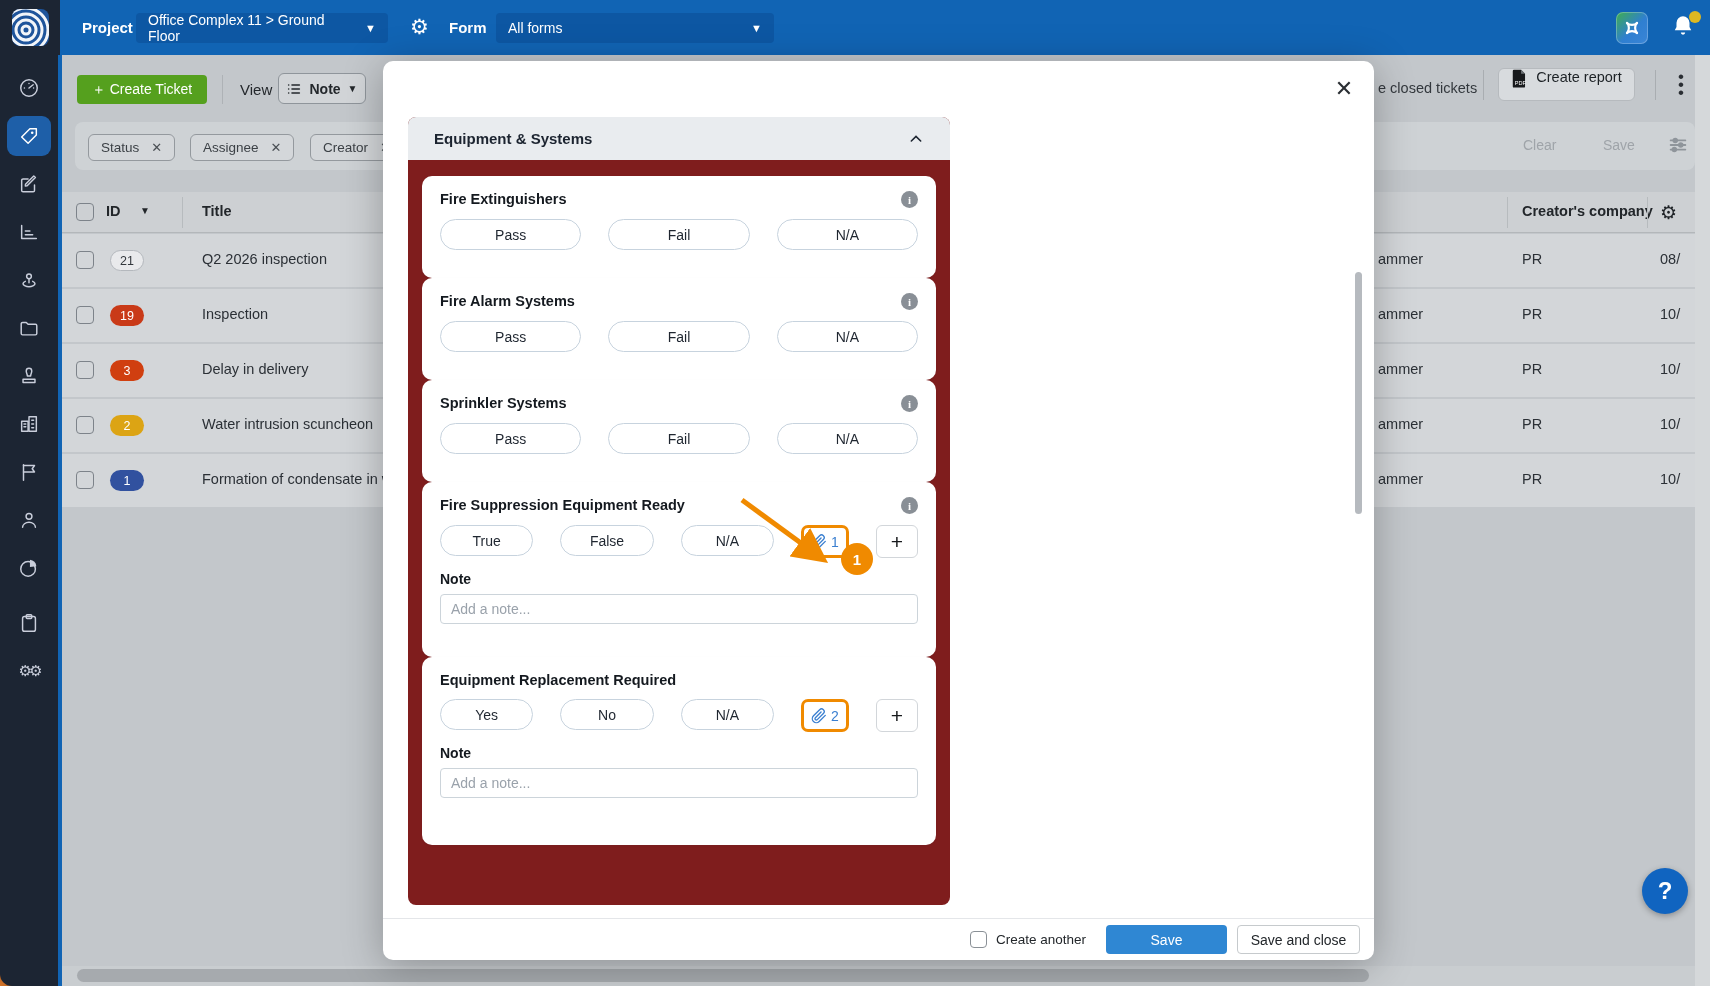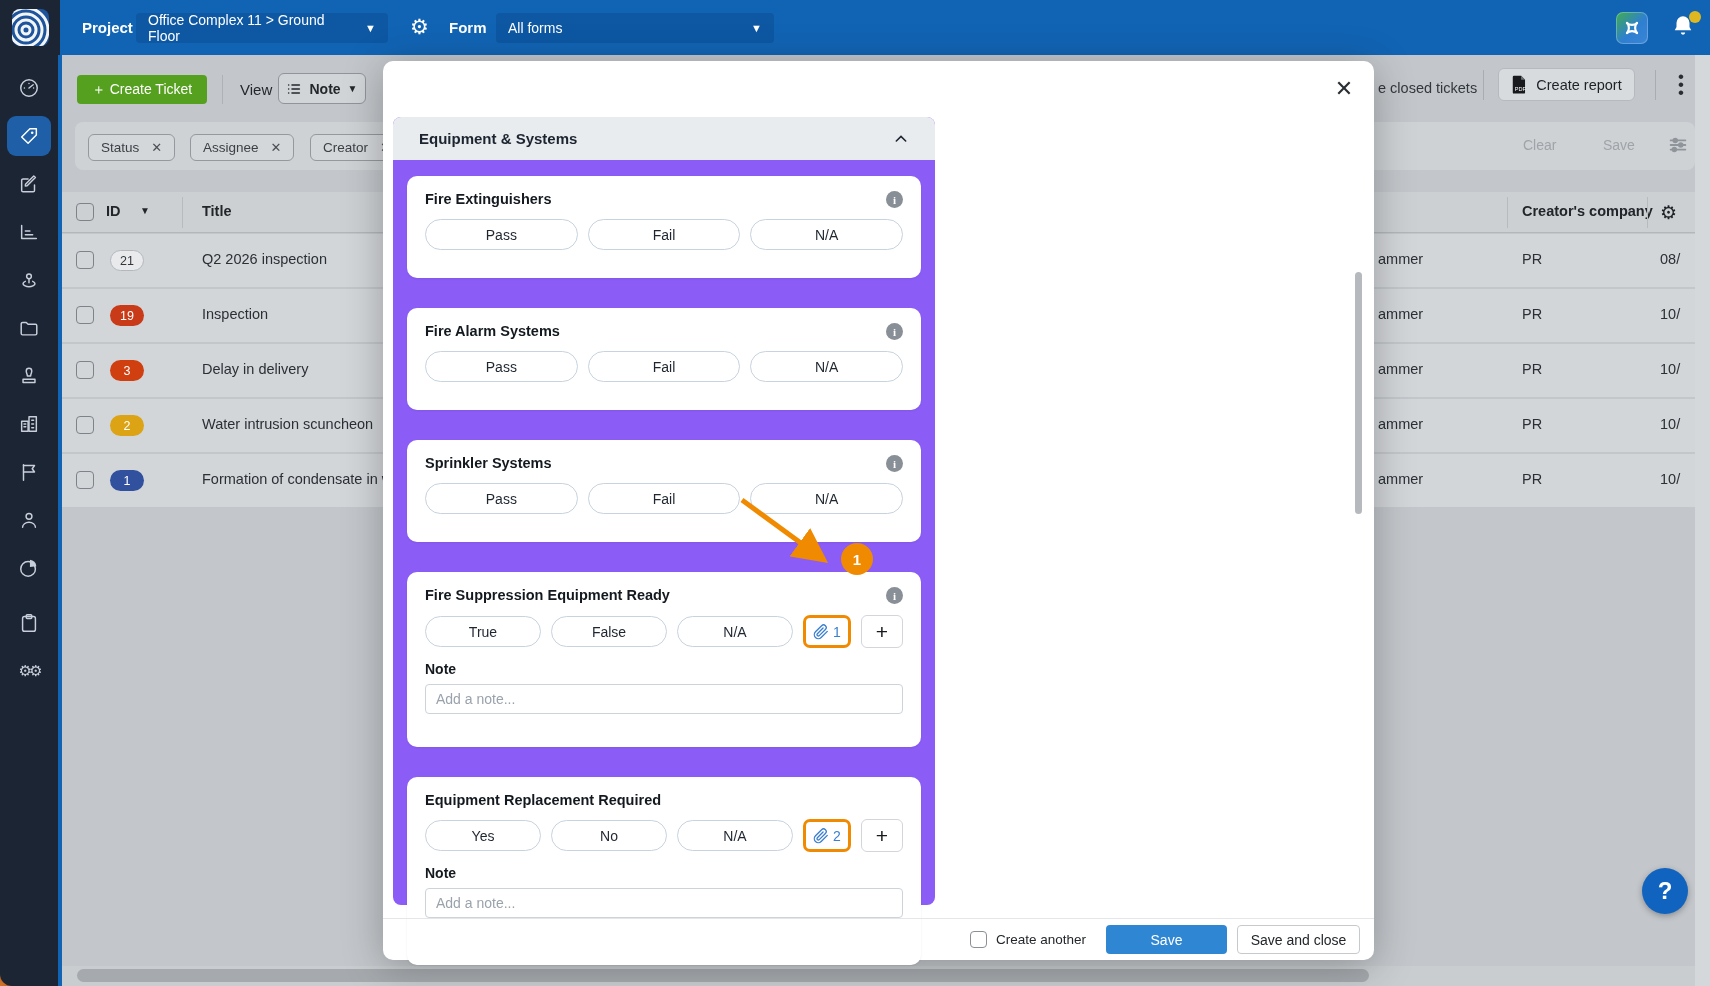--- a/index.html
+++ b/index.html
@@ -37,21 +37,21 @@
   #filter-bar { position:absolute; left:13px; top:67px; width:1620px; height:48px; background:#ced2d5; border-radius:8px; }
   .chip { position:absolute; top:12px; height:27px; background:#d4d7da; border:1px solid #94999e; border-radius:6px; display:flex; align-items:center; gap:12px; padding:0 12px; font-size:13.5px; color:#3c4146; cursor:pointer; }
   .chip .x { font-size:13px; color:#4a4f54; }
   #filter-clear { position:absolute; left:1448px; top:15px; font-size:14px; color:#9fa4a9; cursor:pointer; }
   #filter-save  { position:absolute; left:1528px; top:15px; font-size:14px; color:#9fa4a9; cursor:pointer; }
   #filter-sliders { position:absolute; left:1592px; top:12px; cursor:pointer; }
 
   
   #closed-tickets-frag { position:absolute; left:1316px; top:25px; font-size:14.5px; color:#33383d; }
   #tr-div1 { position:absolute; left:1421px; top:15px; width:1px; height:30px; background:#a9adb1; }
-  #create-report { position:absolute; left:1436px; top:13px; width:137px; height:33px; background:#d8dbde; border:1px solid #b6babe; border-radius:6px; display:flex; align-items:center; justify-content:center; gap:8px; font-size:14.5px; color:#1d2226; cursor:pointer; }
+  #create-report { position:absolute; left:1436px; top:13px; width:137px; height:33px; background:#d8dbde; border:1px solid #b6babe; border-radius:6px; display:flex; justify-content:center; gap:8px; font-size:14.5px; color:#1d2226; cursor:pointer; }
   #tr-div2 { position:absolute; left:1593px; top:15px; width:1px; height:30px; background:#a9adb1; }
   #kebab { position:absolute; left:1612px; top:18px; font-size:17px; color:#2a2e33; letter-spacing:0; line-height:8px; cursor:pointer; text-align:center; width:14px; }
 
   
   #table-header { position:absolute; left:0px; top:137px; width:1633px; height:41px; background:#cdd0d3; border-bottom:1px solid #b3b7ba; }
   .cbx { width:18px; height:18px; border:1.6px solid #7d838a; border-radius:4px; background:transparent; cursor:pointer; }
   #th-cbx { position:absolute; left:14px; top:11px; }
   #th-id { position:absolute; left:44px; top:11px; font-weight:bold; font-size:14.5px; color:#22262a; }
   #th-id-caret { position:absolute; left:78px; top:13px; font-size:10px; color:#22262a; cursor:pointer; }
   #th-div1 { position:absolute; left:120px; top:5px; width:1px; height:31px; background:#b7bbbe; }
@@ -70,30 +70,30 @@
 
   
   #hscroll-track { position:absolute; left:0; top:911px; width:1633px; height:20px; background:#c9cdd0; }
   #hscroll-thumb { position:absolute; left:15px; top:3px; width:1292px; height:13px; background:#a6aaae; border-radius:7px; cursor:pointer; }
   #vscroll-track { position:absolute; left:1695px; top:55px; width:15px; height:931px; background:#d5d8da; z-index:2; }
   #help-btn { position:absolute; left:1642px; top:868px; width:46px; height:46px; border-radius:50%; background:#1064c0; color:#fff; font-size:24px; font-weight:bold; display:flex; align-items:center; justify-content:center; cursor:pointer; z-index:40; box-shadow:0 2px 6px rgba(0,0,0,.3); }
 
   
   #modal { position:absolute; left:383px; top:61px; width:991px; height:899px; background:#fff; border-radius:10px; box-shadow:0 6px 40px rgba(0,0,0,.28); z-index:10; }
   #modal-close { position:absolute; left:948px; top:15px; width:26px; height:26px; font-size:22px; color:#2a2e33; display:flex; align-items:center; justify-content:center; cursor:pointer; }
-  #form-panel { position:absolute; left:10px; top:56px; width:542px; height:788px; background:#8b5cf6; border-radius:8px; }
+  #form-panel { position:absolute; left:25px; top:56px; width:542px; height:788px; background:#7f1d1d; border-radius:8px; }
   #section-header { height:43px; background:#e9ecef; border-radius:8px 8px 0 0; display:flex; align-items:center; padding:0 26px; cursor:pointer; }
   #section-title { font-weight:bold; font-size:15px; color:#1c2430; }
   #section-chevron { margin-left:auto; }
   #cards { padding:16px 14px 0 14px; }
-  .card { background:#fff; border-radius:10px; box-shadow:0 1px 2px rgba(30,40,60,.08); padding:15px 18px 17px 18px; margin-bottom:30px; }
+  .card { background:#fff; border-radius:10px; box-shadow:0 1px 2px rgba(30,40,60,.08); padding:15px 18px 17px 18px; margin-bottom:0; }
   .card-head { display:flex; align-items:flex-start; }
   .card-title { font-weight:bold; font-size:14.5px; color:#14191f; }
   .info-icon { margin-left:auto; width:17px; height:17px; border-radius:50%; background:#898f96; color:#fff; font-size:11px; font-weight:bold; font-family:"Liberation Serif",serif; display:flex; align-items:center; justify-content:center; cursor:pointer; }
-  .opts { display:flex; gap:10px; margin-top:11px; align-items:center; }
+  .opts { display:flex; gap:27px; margin-top:11px; }
   .pill { flex:1; height:31px; border:1px solid #c7d3de; border-radius:16px; background:#fff; font-size:14px; color:#1f2630; display:flex; align-items:center; justify-content:center; cursor:pointer; }
   .attach-btn { width:48px; height:33px; border:3px solid #f08a00; border-radius:7px; background:#fff; display:flex; align-items:center; justify-content:center; gap:4px; cursor:pointer; }
   .attach-count { color:#3a7fd0; font-size:14px; }
   .plus-btn { width:42px; height:33px; border:1px solid #d2d6da; border-radius:6px; background:#fff; font-size:21px; color:#17191c; display:flex; align-items:center; justify-content:center; cursor:pointer; line-height:1; }
   .note-label { font-weight:bold; font-size:14px; color:#14191f; margin-top:13px; }
   .note-input { margin-top:7px; width:100%; height:30px; border:1px solid #ccd4da; border-radius:4px; font-size:14px; padding:12px 10px; color:#2b3036; font-family:inherit; }
   .note-input::placeholder { color:#9aa2ab; }
   #modal-scrollthumb { position:absolute; left:972px; top:211px; width:7px; height:242px; background:#b6babf; border-radius:4px; cursor:pointer; }
   #modal-footer { position:absolute; left:0; top:857px; width:991px; height:42px; border-top:1px solid #e4e6e9; display:flex; align-items:center; justify-content:flex-end; gap:10px; padding:0 14px; }
   #create-another-wrap { display:flex; align-items:center; gap:9px; margin-right:10px; cursor:pointer; }

